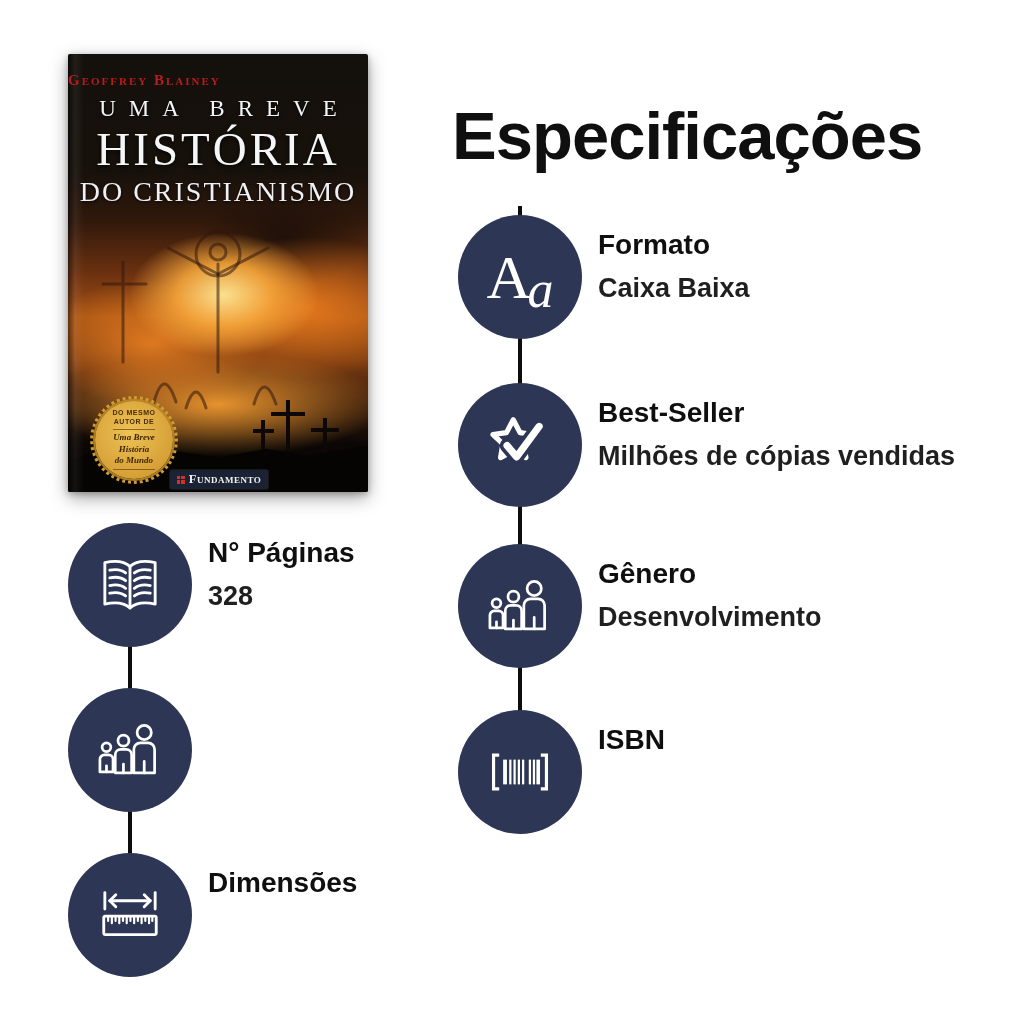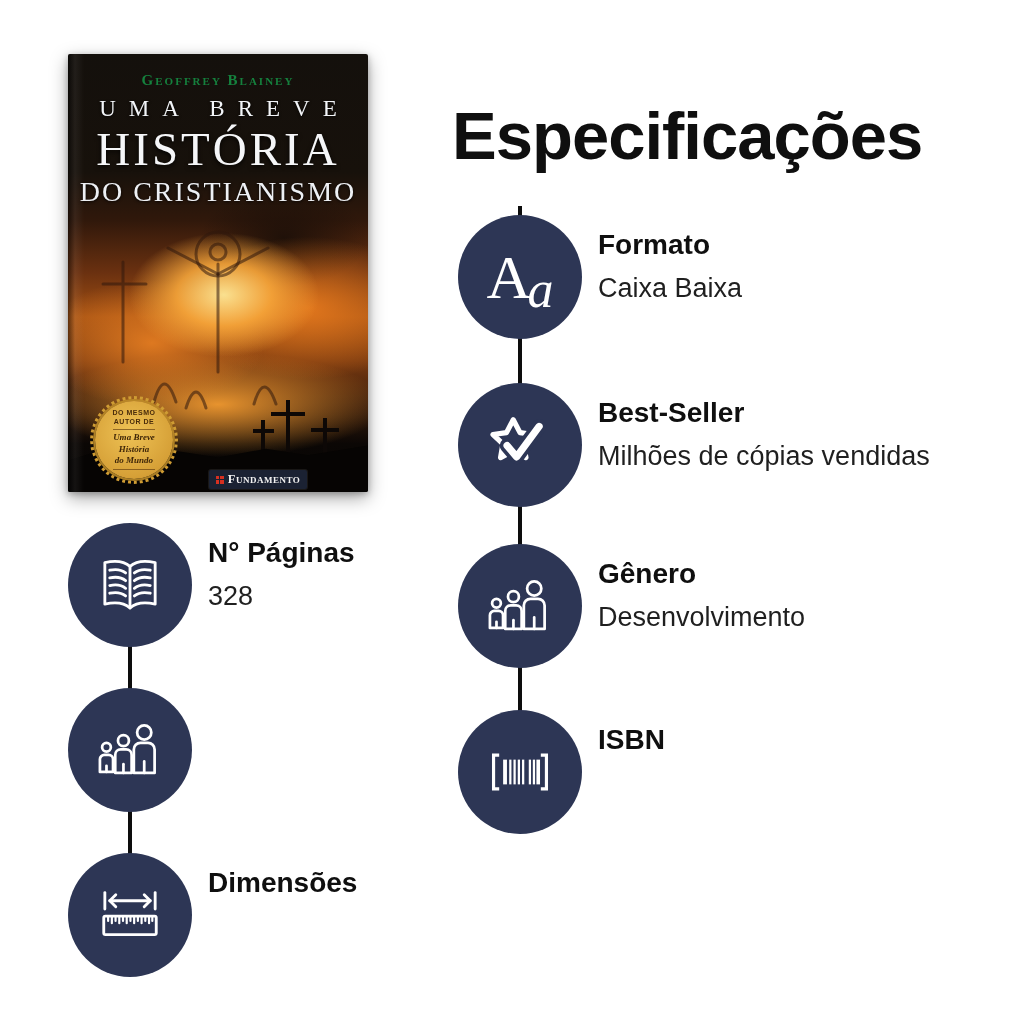--- a/index.html
+++ b/index.html
@@ -12,38 +12,38 @@
   
   .connector{position:absolute;width:4px;background:#0d0d0d;z-index:0;}
   .connector.right{left:518px;top:206px;height:568px;}
   .connector.left{left:128px;top:585px;height:332px;}
 
   
   .spec{position:absolute;z-index:1;}
   .circle{width:124px;height:124px;border-radius:50%;background:#2d3655;display:flex;align-items:center;justify-content:center;}
   .spec-text{position:absolute;left:140px;top:14px;white-space:nowrap;}
   .spec-label{font-size:28px;font-weight:700;color:#0f0f0f;line-height:1.15;}
-  .spec-value{font-size:27px;font-weight:400;color:#1f1f1f;margin-top:12px;line-height:1.15;}
+  .spec-value{font-size:27px;font-weight:700;color:#1f1f1f;margin-top:12px;line-height:1.15;}
 
   
   .glyphA{font-family:"Liberation Serif","DejaVu Serif",serif;font-size:62px;color:#fff;line-height:1;}
   .glypha{font-family:"Liberation Serif","DejaVu Serif",serif;font-style:italic;font-size:52px;color:#fff;line-height:1;margin:26px 0 0 -4px;}
 
   
   .cover{position:absolute;left:68px;top:54px;width:300px;height:438px;border-radius:2px;overflow:hidden;
          box-shadow:0 6px 18px rgba(0,0,0,.35), 0 2px 6px rgba(0,0,0,.25);}
   .cover-bg{position:absolute;inset:0;background:
       radial-gradient(ellipse 95px 62px at 52% 55%, rgba(255,232,150,.95), rgba(250,170,60,.85) 50%, rgba(230,120,30,0) 100%),
       radial-gradient(ellipse 150px 85px at 28% 66%, rgba(236,130,35,.85), rgba(180,80,20,0) 75%),
       radial-gradient(ellipse 165px 95px at 80% 58%, rgba(236,125,30,.85), rgba(180,80,20,0) 75%),
       radial-gradient(ellipse 210px 65px at 50% 80%, rgba(250,160,50,.9), rgba(200,90,25,0) 80%),
       radial-gradient(ellipse 120px 70px at 72% 42%, rgba(25,14,8,.85), rgba(25,14,8,0) 70%),
       linear-gradient(180deg,#14100c 0%,#17110b 27%,#30180b 38%,#6b3110 50%,#a25013 60%,#7a3a10 70%,#391d0c 80%,#0b0705 89%,#060504 100%);}
   .cover-spine{position:absolute;inset:0;background:linear-gradient(90deg,rgba(0,0,0,.45),rgba(255,255,255,.06) 7px,rgba(0,0,0,0) 16px);}
-  .cover-author{position:absolute;left:0;right:0;top:18px;text-align:center;color:#15803d;
+  .cover-author{position:absolute;left:0;right:0;top:18px;color:#b91c1c;
       font-family:"Liberation Serif","DejaVu Serif",serif;font-variant:small-caps;font-weight:700;
       font-size:15px;letter-spacing:2px;}
   .cover-t1{position:absolute;left:0;right:0;top:42px;text-align:center;color:#f3f5f8;
       font-family:"Liberation Serif","DejaVu Serif",serif;font-size:23px;letter-spacing:13px;margin-right:-13px;
       text-shadow:0 1px 3px rgba(0,0,0,.8);}
   .cover-t2{position:absolute;left:0;right:0;top:68px;text-align:center;color:#f5f6f8;
       font-family:"Liberation Serif","DejaVu Serif",serif;font-size:47px;letter-spacing:3px;
       text-shadow:0 2px 4px rgba(0,0,0,.85);}
   .cover-t3{position:absolute;left:0;right:0;top:122px;text-align:center;color:#eef0f4;
       font-family:"Liberation Serif","DejaVu Serif",serif;font-size:28px;letter-spacing:2px;
@@ -59,21 +59,21 @@
       display:flex;flex-direction:column;align-items:center;justify-content:center;text-align:center;
       box-shadow:0 0 0 2px rgba(190,140,40,.9);}
   .badge::before{content:"";position:absolute;inset:-5px;border-radius:50%;border:3px dotted #cf9c33;}
   .badge-top{font-size:7px;font-weight:700;letter-spacing:.5px;color:#4a2d0c;line-height:1.35;}
   .badge-rule{width:42px;height:1px;background:rgba(96,58,14,.65);margin:2px 0;}
   .badge-italic{font-family:"Liberation Serif","DejaVu Serif",serif;font-style:italic;font-weight:700;
       font-size:9px;color:#3f2608;line-height:1.3;}
 
   
   .pubbar{position:absolute;left:102px;top:416px;width:98px;height:19px;background:#1b2233;border-radius:2px;
-      display:flex;align-items:center;justify-content:center;gap:4px;box-shadow:0 0 0 1px rgba(255,255,255,.08);margin-left:39px;}
+      display:flex;align-items:center;justify-content:center;gap:4px;box-shadow:0 0 0 1px rgba(255,255,255,.08);}
   .publogo{width:8px;height:8px;position:relative;}
   .publogo i{position:absolute;width:3.5px;height:3.5px;background:#d63020;display:block;}
   .publogo i:nth-child(1){left:0;top:0;} .publogo i:nth-child(2){right:0;top:0;}
   .publogo i:nth-child(3){left:0;bottom:0;} .publogo i:nth-child(4){right:0;bottom:0;}
   .pubname{font-family:"Liberation Serif","DejaVu Serif",serif;font-variant:small-caps;font-weight:700;
       font-size:12.5px;letter-spacing:.5px;color:#f2f2f2;line-height:1;}
 </style>
 </head>
 <body>
 

